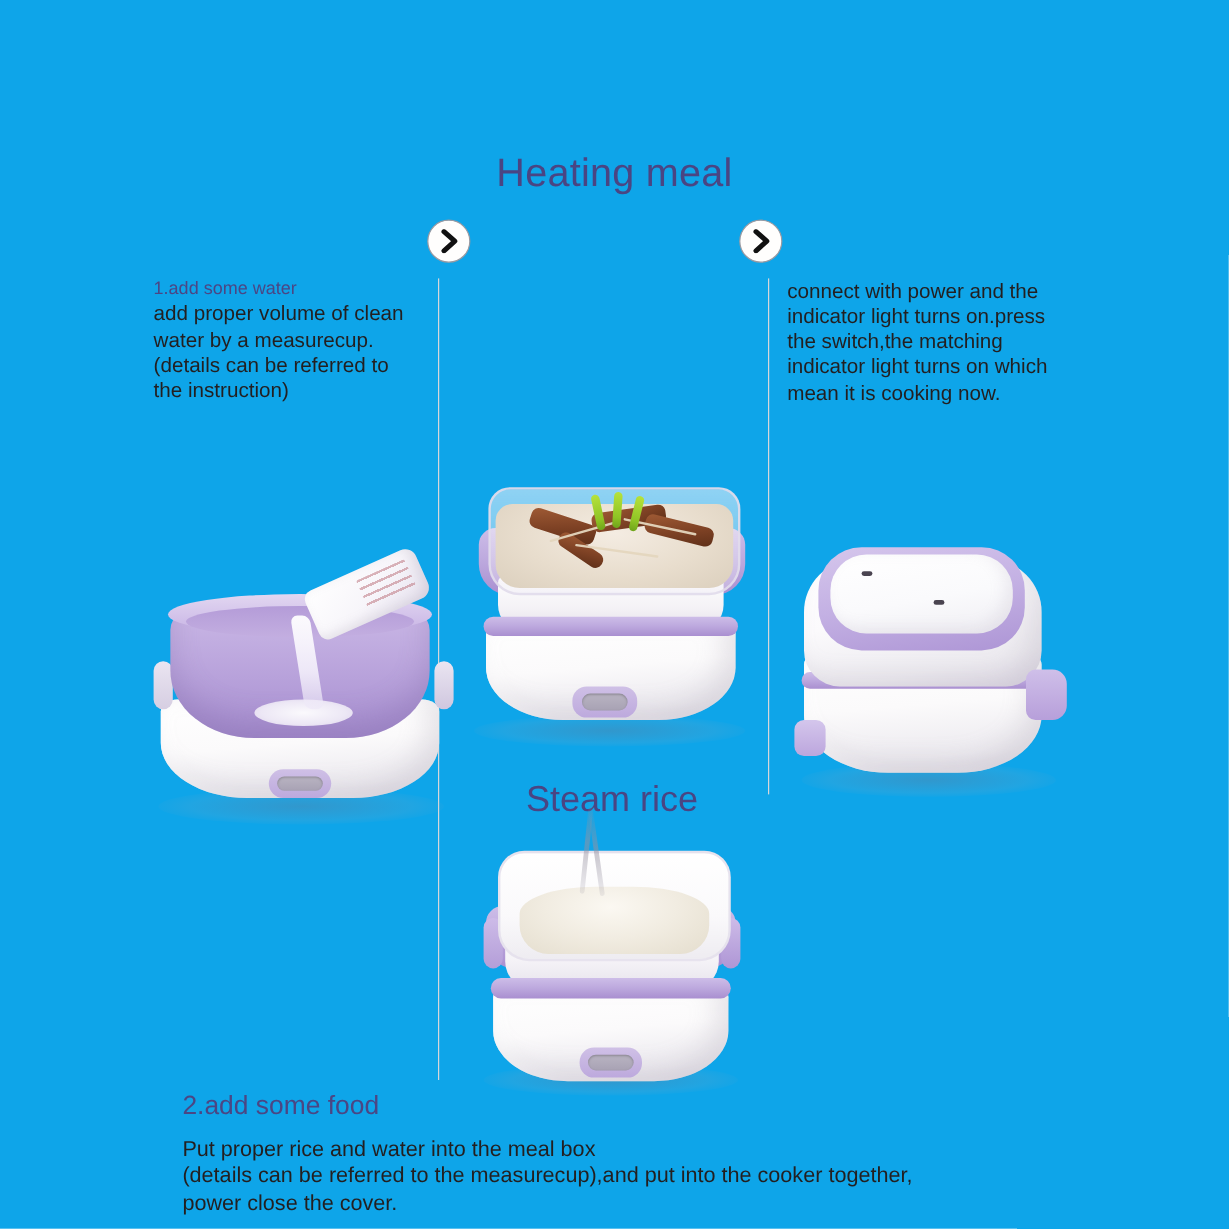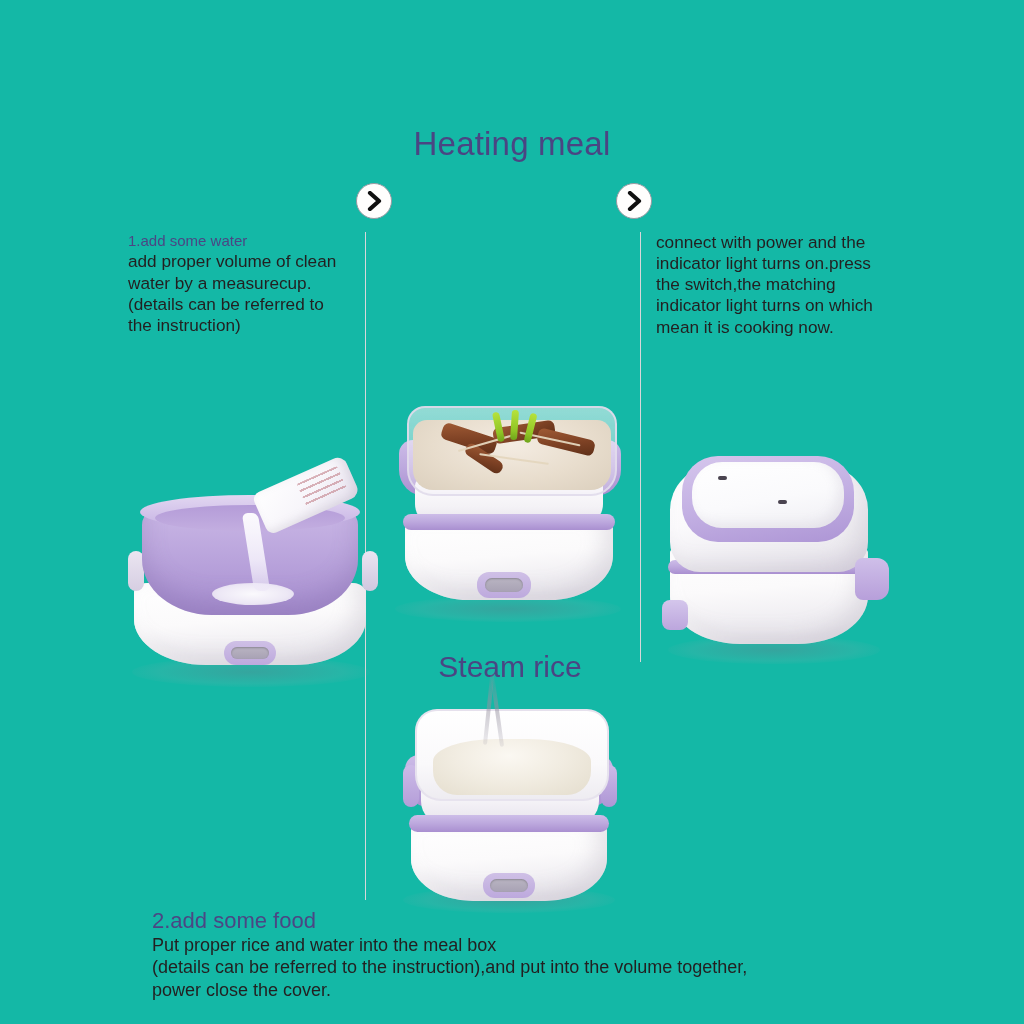--- a/index.html
+++ b/index.html
@@ -11,21 +11,21 @@
     height: 1024px;
     background: #fffefd;
     font-family: "Liberation Sans", sans-serif;
     overflow: hidden;
     position: relative;
   }
 
   .page {
     position: absolute;
     inset: 0;
-    background: #14b8a6;
+    background: #0ea5e9;
   }
 
   
   .main-title {
     position: absolute;
     top: 125px;
     left: 0;
     width: 1024px;
     text-align: center;
     font-size: 33px;
@@ -293,21 +293,21 @@
     position: absolute;
     left: 385px; top: 650px; width: 250px;
     text-align: center;
     font-size: 30px;
     color: #4a4583;
     font-weight: 400;
   }
 
   
   #bottom-block { position: absolute; left: 152px; top: 908px; width: 760px; }
-  #bottom-block .step-heading { font-size: 22px; margin-bottom: 0; }
+  #bottom-block .step-heading { font-size: 22px; margin-bottom: 12px; }
   #bottom-block .step-body { font-size: 18px; line-height: 1.26; }
 </style>
 </head>
 <body>
 
 <div class="page">
 
   <div class="main-title">Heating meal</div>
 
   <div class="chevron-badge" id="chev1">
@@ -408,18 +408,18 @@
     <div class="steam st2"></div>
     <div class="switch-btn">
       <div class="switch-inner"></div>
     </div>
   </div>
 
   <div id="bottom-block">
     <p class="step-heading">2.add some food</p>
     <p class="step-body">
       <span>Put proper rice and water into the meal box</span><br>
-      <span>(details can be referred to the instruction),and put into the volume together,</span><br>
+      <span>(details can be referred to the measurecup),and put into the cooker together,</span><br>
       <span>power close the cover.</span>
     </p>
   </div>
 
 </div>
 
 </body></html>

